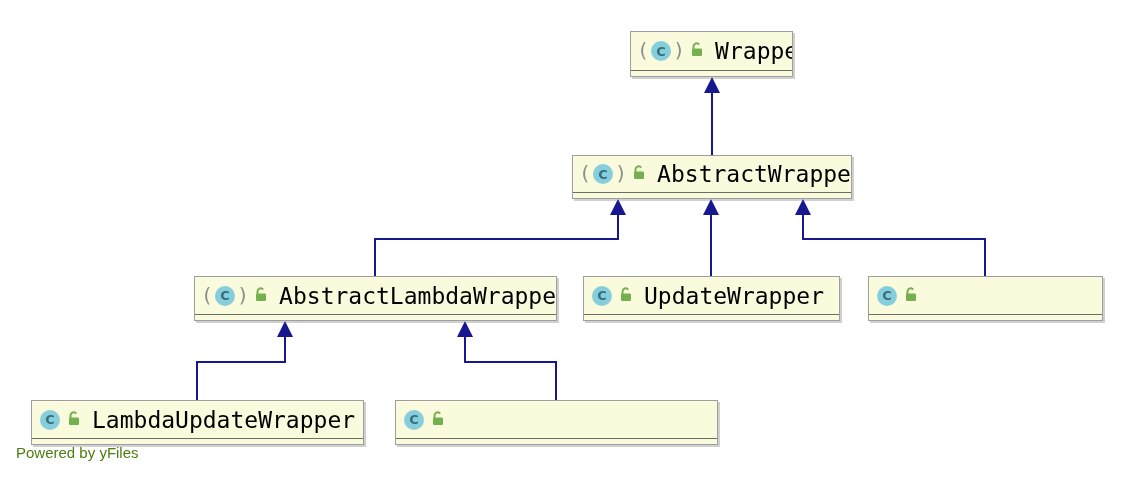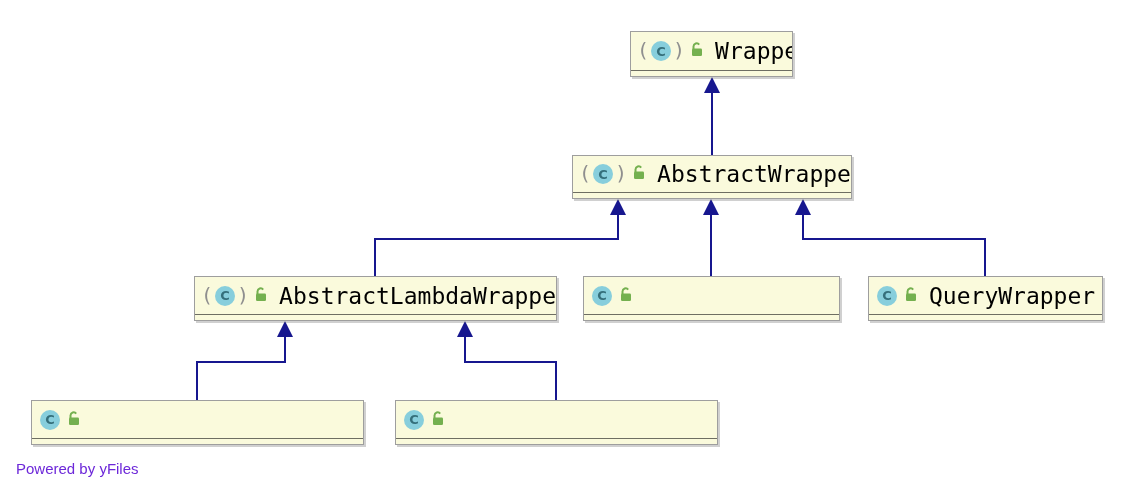--- a/index.html
+++ b/index.html
@@ -24,22 +24,22 @@
     color:#356F7B; font:bold 13px "DejaVu Sans",sans-serif;
     display:flex; align-items:center; justify-content:center;
     flex:none; margin:0 2px;
   }
   .lock-icon { flex:none; margin-left:4px; }
   .node-label {
     margin-left:10px; font:23px "DejaVu Sans Mono",monospace; color:#000000;
     white-space:pre; letter-spacing:0;
   }
   .watermark {
-    position:absolute; left:16px; top:460px; z-index:3;
-    font:15px "Liberation Sans",sans-serif; color:#6d28d9;
+    position:absolute; left:16px; top:444px; z-index:3;
+    font:15px "Liberation Sans",sans-serif; color:#4d7c0f;
   }
 </style>
 </head>
 <body>
 
 <div class="canvas">
   <svg class="edge-layer" xmlns="http://www.w3.org/2000/svg">
       <defs>
         <marker id="arrowhead" markerWidth="17" markerHeight="17" refX="15" refY="8" orient="auto" markerUnits="userSpaceOnUse">
           <path d="M16,8 L0,0 L0,16 Z" fill="#17178F"></path>
@@ -93,41 +93,42 @@
       </div>
       <div class="node-sep"></div>
     </div>
     <div class="class-node" style="left: 583px; top: 276px; width: 257px; height: 45px;">
       <div class="node-main">
         <span class="class-circle">C</span>
         <span class="lock-icon"><svg width="16" height="16" viewBox="0 0 16 16">
             <path d="M4.5 8 V5.5 A3.2 3.2 0 0 1 10.2 3.6" fill="none" stroke="#74B04F" stroke-width="2"></path>
             <rect x="3" y="7.5" width="10" height="7.5" rx="1.3" fill="#74B04F"></rect>
           </svg></span>
+        <span class="node-label">UpdateWrapper</span>
       </div>
       <div class="node-sep"></div>
     </div>
     <div class="class-node" style="left: 868px; top: 276px; width: 235px; height: 45px;">
       <div class="node-main">
         <span class="class-circle">C</span>
         <span class="lock-icon"><svg width="16" height="16" viewBox="0 0 16 16">
             <path d="M4.5 8 V5.5 A3.2 3.2 0 0 1 10.2 3.6" fill="none" stroke="#74B04F" stroke-width="2"></path>
             <rect x="3" y="7.5" width="10" height="7.5" rx="1.3" fill="#74B04F"></rect>
           </svg></span>
-        <span class="node-label">QueryWrapper</span>
       </div>
       <div class="node-sep"></div>
     </div>
     <div class="class-node" style="left: 31px; top: 400px; width: 333px; height: 45px;">
       <div class="node-main">
         <span class="class-circle">C</span>
         <span class="lock-icon"><svg width="16" height="16" viewBox="0 0 16 16">
             <path d="M4.5 8 V5.5 A3.2 3.2 0 0 1 10.2 3.6" fill="none" stroke="#74B04F" stroke-width="2"></path>
             <rect x="3" y="7.5" width="10" height="7.5" rx="1.3" fill="#74B04F"></rect>
           </svg></span>
+        <span class="node-label">LambdaUpdateWrapper</span>
       </div>
       <div class="node-sep"></div>
     </div>
     <div class="class-node" style="left: 395px; top: 400px; width: 323px; height: 45px;">
       <div class="node-main">
         <span class="class-circle">C</span>
         <span class="lock-icon"><svg width="16" height="16" viewBox="0 0 16 16">
             <path d="M4.5 8 V5.5 A3.2 3.2 0 0 1 10.2 3.6" fill="none" stroke="#74B04F" stroke-width="2"></path>
             <rect x="3" y="7.5" width="10" height="7.5" rx="1.3" fill="#74B04F"></rect>
           </svg></span>

